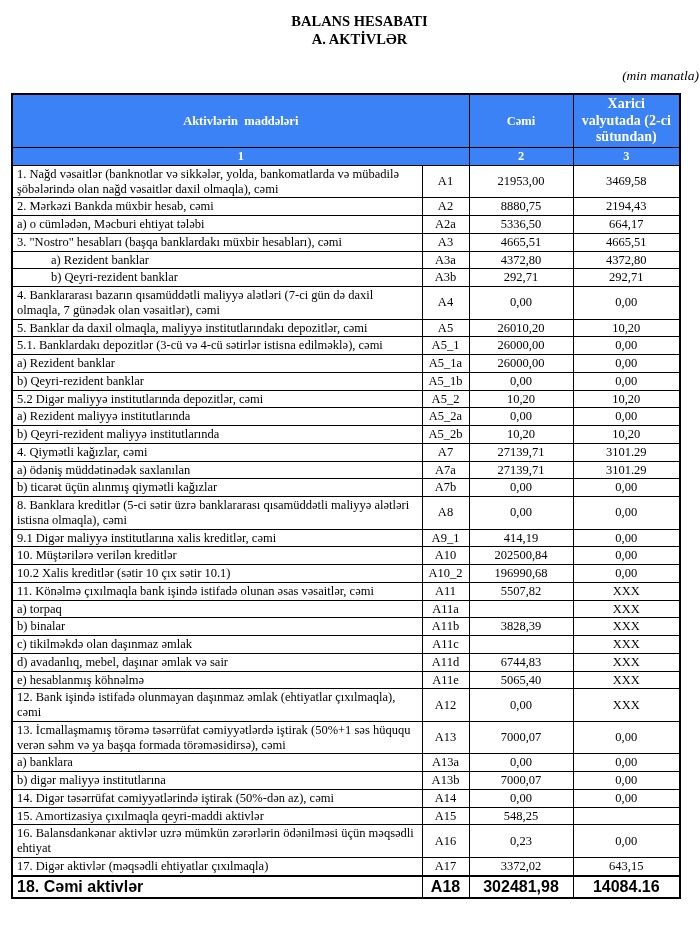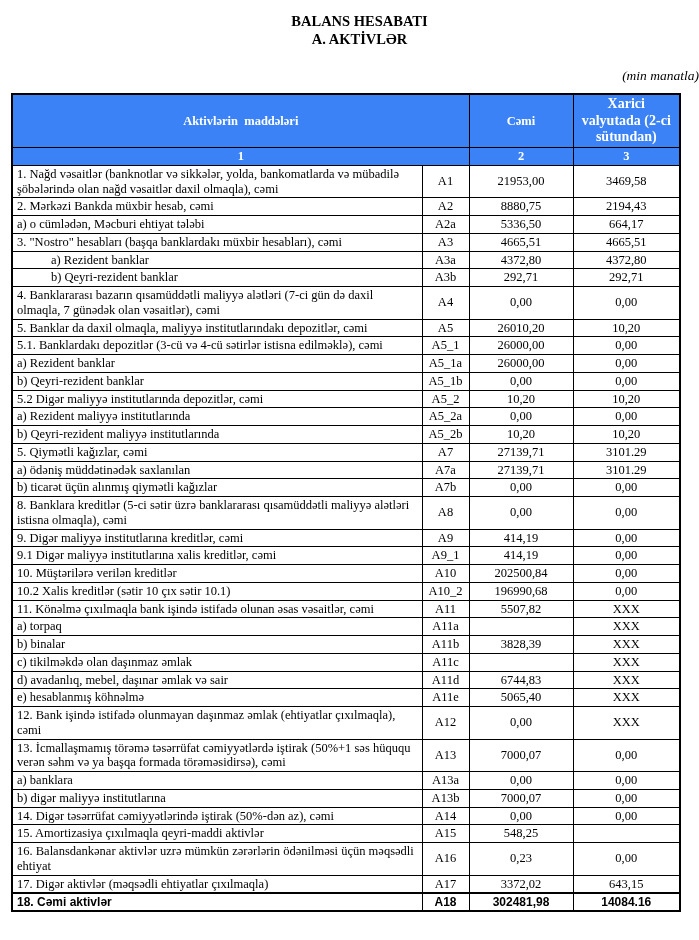--- a/index.html
+++ b/index.html
@@ -51,21 +51,21 @@
   }
   .hdr-main th { height: 44px; }
   .hdr-nums th { height: 15px; font-size: 12.5px; }
   .items-head { white-space: pre-wrap; }
   .foreign-head { padding: 0 5px; font-size: 14px; }
   td.c-desc  { text-align: left; margin-top: 48px; }
   td.c-code, td.c-total, td.c-foreign { text-align: center; }
   td.c-desc.indent { padding-left: 38px; }
   tr.total-row td {
     font-family: "Liberation Sans", sans-serif;
-    font-size: 12px;
+    font-size: 16px;
     font-weight: bold;
     border-top: 2px solid #000000;
   }
 </style>
 </head>
 <body>
 
 <div class="page">
 
   <div class="doc-title">
@@ -173,47 +173,41 @@
       <td class="c-total">0,00</td>
       <td class="c-foreign">0,00</td>
     </tr>
         <tr>
       <td class="c-desc">b) Qeyri-rezident maliyyə institutlarında</td>
       <td class="c-code">A5_2b</td>
       <td class="c-total">10,20</td>
       <td class="c-foreign">10,20</td>
     </tr>
         <tr>
-      <td class="c-desc">5. Qiymətli kağızlar, cəmi</td>
+      <td class="c-desc">4. Qiymətli kağızlar, cəmi</td>
       <td class="c-code">A7</td>
       <td class="c-total">27139,71</td>
       <td class="c-foreign">3101.29</td>
     </tr>
         <tr>
       <td class="c-desc">a) ödəniş müddətinədək saxlanılan</td>
       <td class="c-code">A7a</td>
       <td class="c-total">27139,71</td>
       <td class="c-foreign">3101.29</td>
     </tr>
         <tr>
       <td class="c-desc">b) ticarət üçün alınmış qiymətli kağızlar</td>
       <td class="c-code">A7b</td>
       <td class="c-total">0,00</td>
       <td class="c-foreign">0,00</td>
     </tr>
         <tr>
       <td class="c-desc">8. Banklara kreditlər (5-ci sətir üzrə banklararası qısamüddətli maliyyə alətləri istisna olmaqla), cəmi</td>
       <td class="c-code">A8</td>
       <td class="c-total">0,00</td>
-      <td class="c-foreign">0,00</td>
-    </tr>
-        <tr>
-      <td class="c-desc">9. Digər maliyyə institutlarına kreditlər, cəmi</td>
-      <td class="c-code">A9</td>
-      <td class="c-total">414,19</td>
       <td class="c-foreign">0,00</td>
     </tr>
         <tr>
       <td class="c-desc">9.1 Digər maliyyə institutlarına xalis kreditlər, cəmi</td>
       <td class="c-code">A9_1</td>
       <td class="c-total">414,19</td>
       <td class="c-foreign">0,00</td>
     </tr>
         <tr>
       <td class="c-desc">10. Müştərilərə verilən kreditlər</td>

